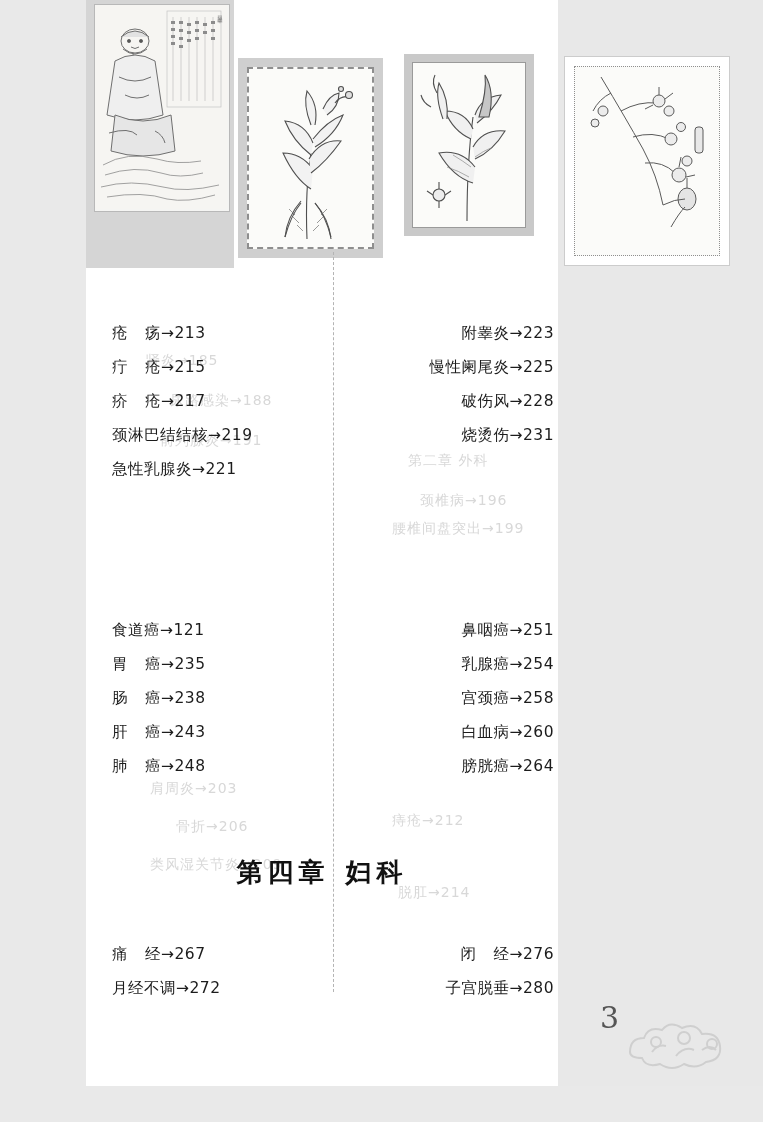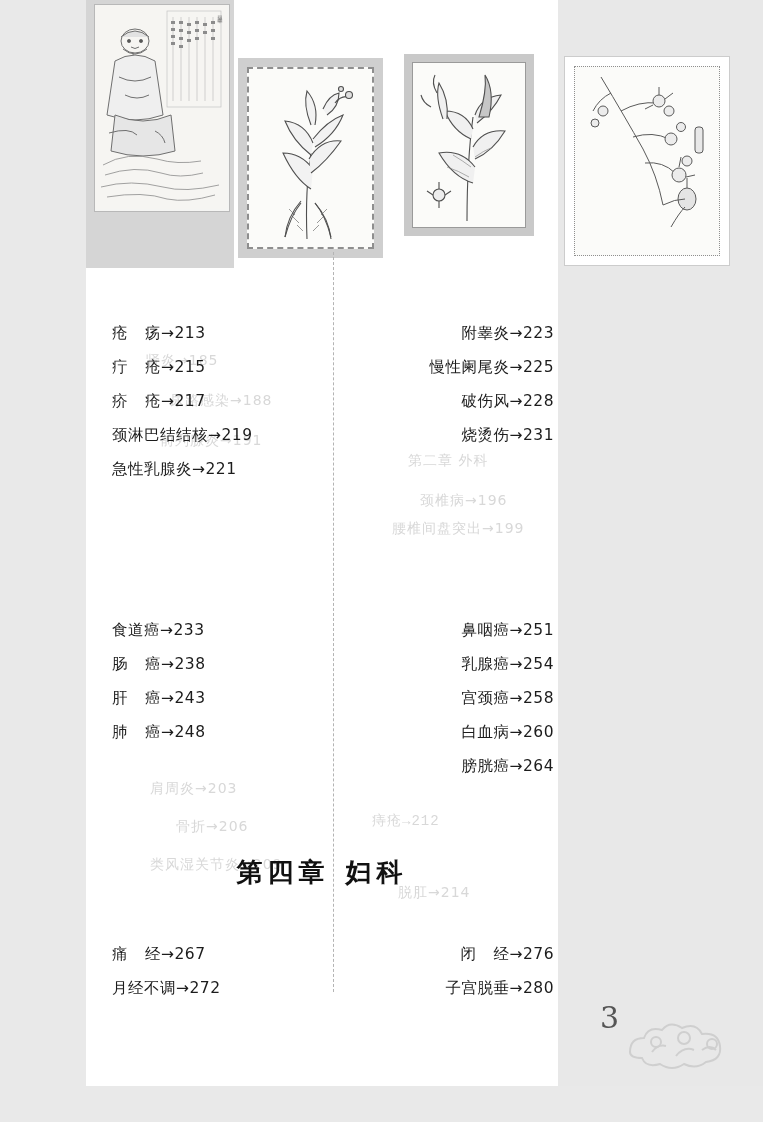--- a/index.html
+++ b/index.html
@@ -349,21 +349,21 @@
 
   <div class="ghost" style="left:146px; top:352px;">肾炎→185</div>
   <div class="ghost" style="left:170px; top:392px;">尿路感染→188</div>
   <div class="ghost" style="left:160px; top:432px;">前列腺炎→191</div>
   <div class="ghost" style="left:408px; top:452px;">第二章  外科</div>
   <div class="ghost" style="left:420px; top:492px;">颈椎病→196</div>
   <div class="ghost" style="left:392px; top:520px;">腰椎间盘突出→199</div>
   <div class="ghost" style="left:150px; top:780px;">肩周炎→203</div>
   <div class="ghost" style="left:176px; top:818px;">骨折→206</div>
   <div class="ghost" style="left:150px; top:856px;">类风湿关节炎→209</div>
-  <div class="ghost" style="left:372px; top:812px;font-family:Liberation Mono, monospace;">痔疮→212</div>
+  <div class="ghost" style="left:392px; top:812px;">痔疮→212</div>
   <div class="ghost" style="left:398px; top:884px;">脱肛→214</div>
 
   <div class="toc-block" style="top:316px; height:180px;">
     <div class="col col-left">
       <div class="toc-entry">
         <span>疮</span><span class="gap"></span><span>疡</span>→<span>213</span>
       </div>
       <div class="toc-entry">
         <span>疔</span><span class="gap"></span><span>疮</span>→<span>215</span>
       </div>
@@ -390,21 +390,24 @@
       <div class="toc-entry">
         <span>烧烫伤</span>→<span>231</span>
       </div>
     </div>
   </div>
 
 
   <div class="toc-block" style="top:613px; height:180px;">
     <div class="col col-left">
       <div class="toc-entry">
-        <span>食道癌</span>→<span>233</span>
+        <span>食道癌</span>→<span>121</span>
+      </div>
+      <div class="toc-entry">
+        <span>胃</span><span class="gap"></span><span>癌</span>→<span>235</span>
       </div>
       <div class="toc-entry">
         <span>肠</span><span class="gap"></span><span>癌</span>→<span>238</span>
       </div>
       <div class="toc-entry">
         <span>肝</span><span class="gap"></span><span>癌</span>→<span>243</span>
       </div>
       <div class="toc-entry">
         <span>肺</span><span class="gap"></span><span>癌</span>→<span>248</span>
       </div>

